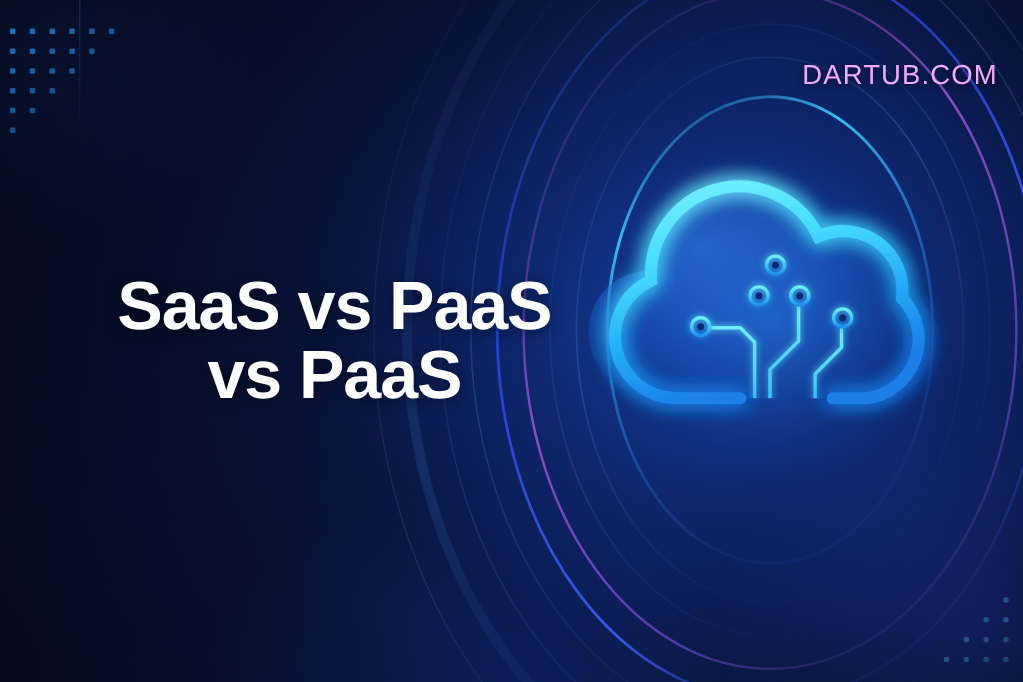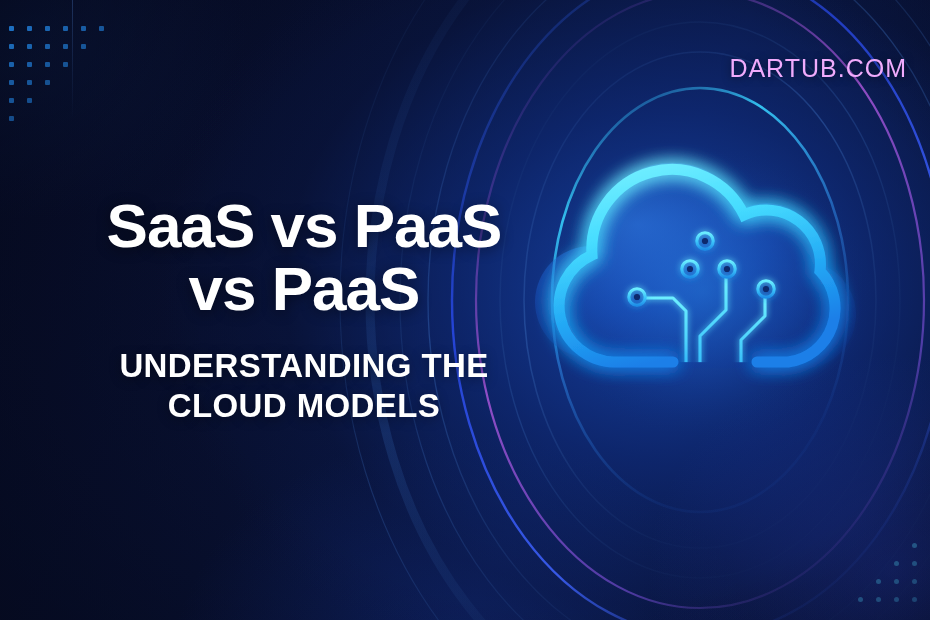--- a/index.html
+++ b/index.html
@@ -319,21 +319,17 @@
                a 54 54 0 0 1 -32 91
                L 757 362"></path>
     </g>
   </svg>
 
   <div class="text-block">
     <div class="headline">
       <span>SaaS vs PaaS</span><br>
       <span>vs PaaS</span>
     </div>
-    <div class="subhead">
-      <span>UNDERSTANDING THE</span><br>
-      <span>CLOUD MODELS</span>
-    </div>
   </div>
 
   <div class="watermark">DARTUB.COM</div>
 
 </div>
 
 </body></html>

